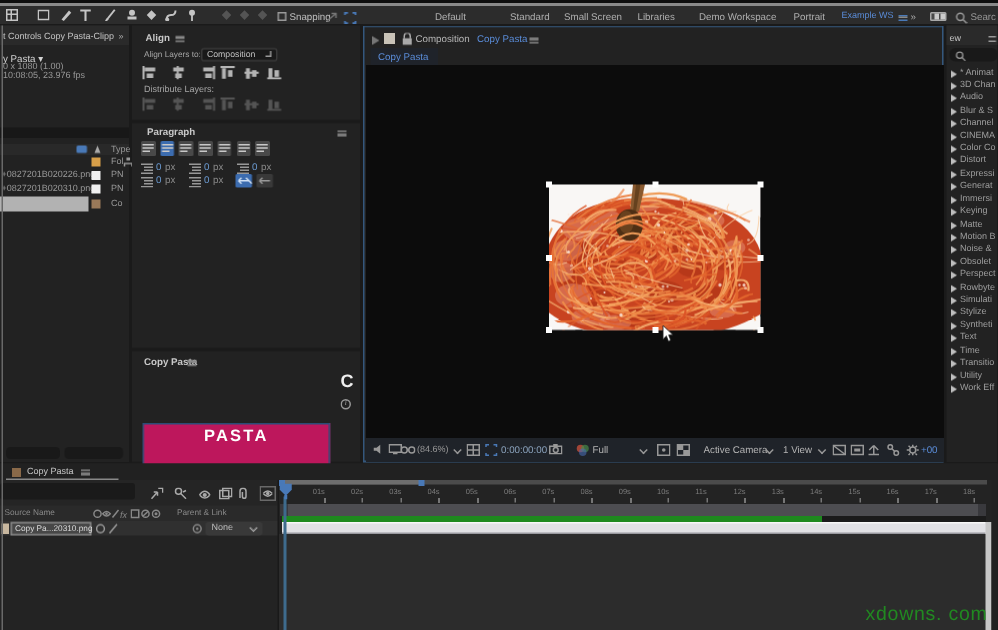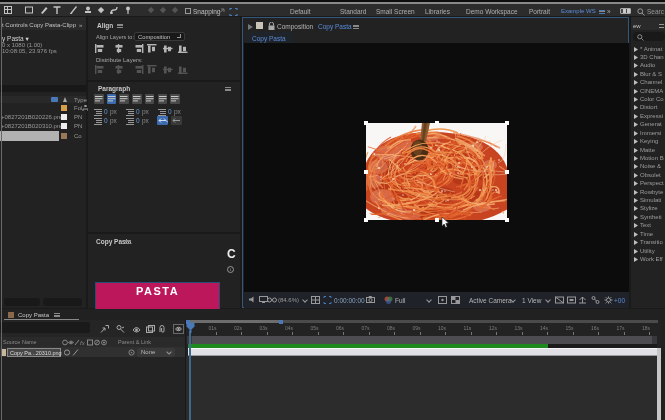--- a/index.html
+++ b/index.html
@@ -1086,15 +1086,16 @@
 
   <div class="abs" style="left:189px;top:22px;width:2px;height:89px;background:#3f6c8e;"></div>
   <svg class="abs" style="left:185.5px;top:13px;" width="9" height="11" viewBox="0 0 9 11">
     <path d="M0.5 0.5 L8.5 0.5 L8.5 4.5 L4.5 8.5 L0.5 4.5 Z" fill="#4a7ab8"></path>
     <rect x="3.5" y="8" width="2" height="3" fill="#4a7ab8"></rect>
   </svg>
 
   <div class="abs" style="left:657px;top:39px;width:4px;height:72px;background:#c8c8c8;"></div>
   <div class="abs" style="left:661px;top:0;width:4px;height:111px;background:#222;"></div>
 
+  <div class="abs" style="left:577px;top:92px;color:#228a22;font-size:13px;letter-spacing:0.5px;">xdowns. com</div>
 </div>
 
 </div>
 
 </body></html>

